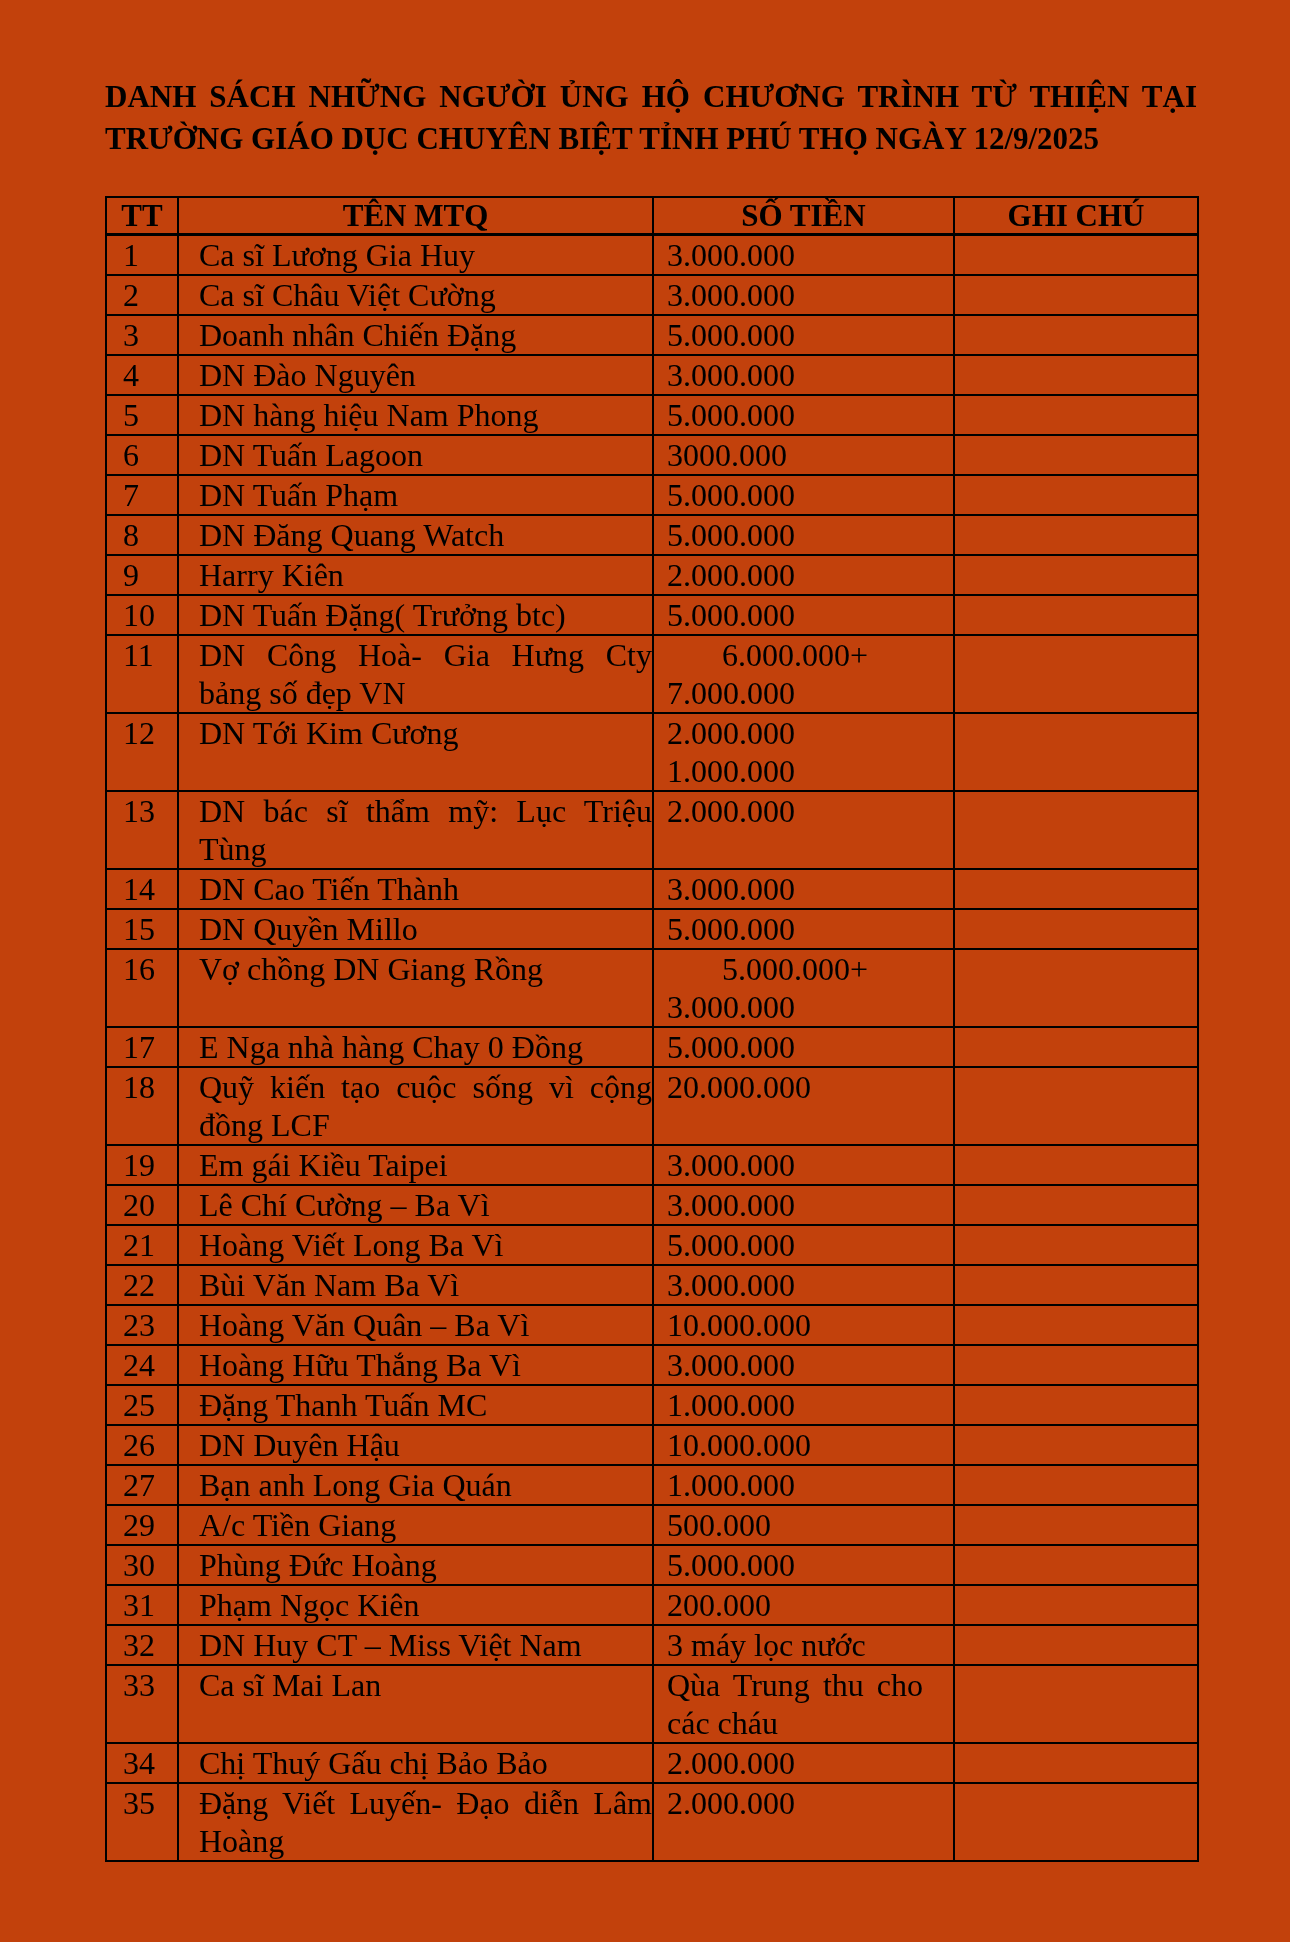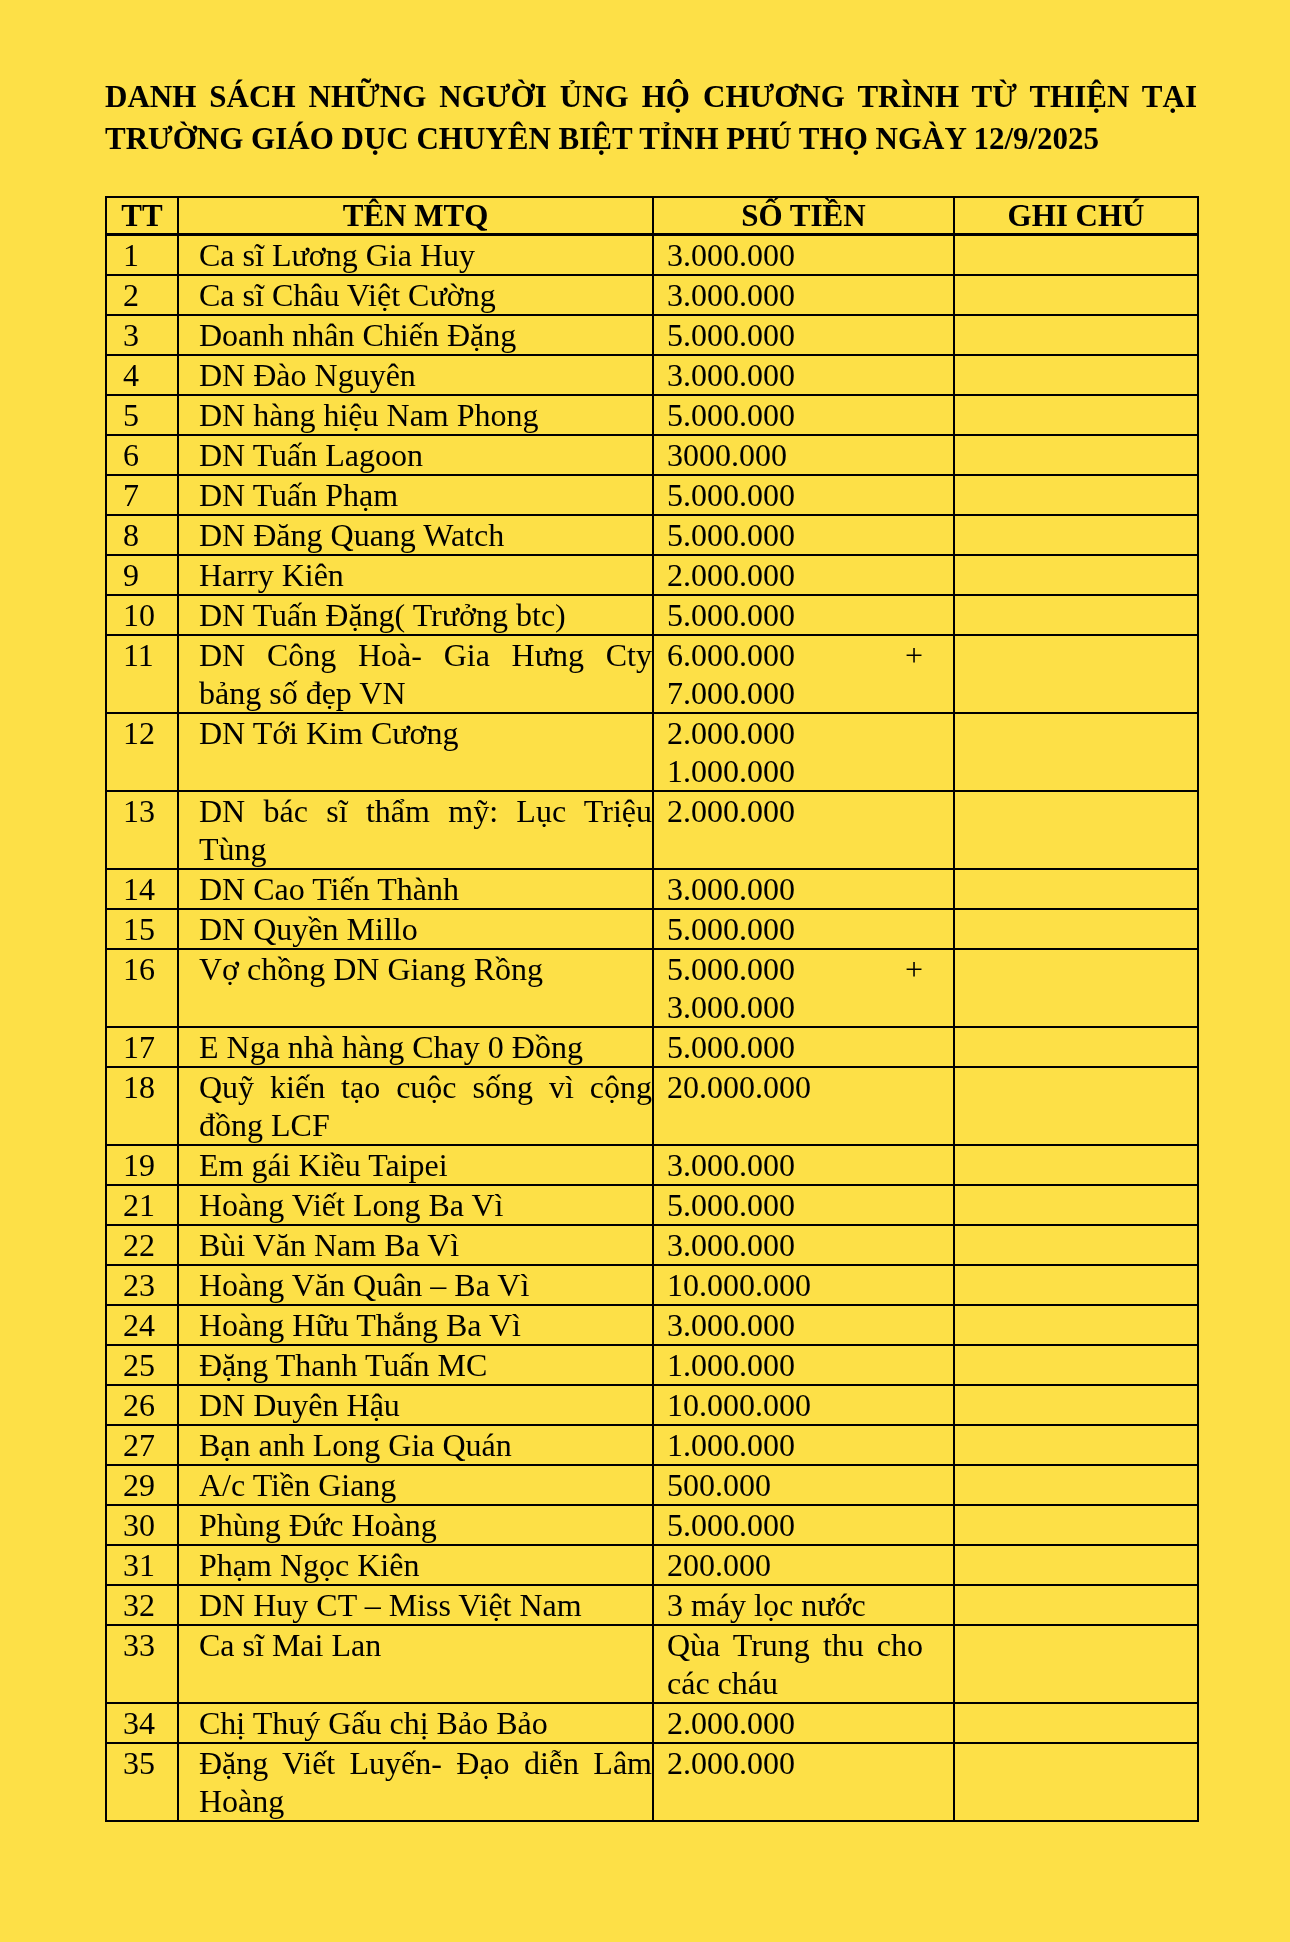--- a/index.html
+++ b/index.html
@@ -11,21 +11,21 @@
     width: 1290px;
     height: 1942px;
     overflow: hidden;
     font-family: "Liberation Serif", "DejaVu Serif", serif;
     color: #000000;
   }
   .page {
     position: relative;
     width: 1290px;
     height: 1942px;
-    background: #fde047;
+    background: #c2410c;
   }
   .doc {
     position: absolute;
     left: 105px;
     top: 76px;
     width: 1092px;
   }
   .title {
     font-weight: bold;
     font-size: 31px;
@@ -75,21 +75,21 @@
     text-align: justify;
   }
   td.note {
     padding-left: 10px;
   }
   .amount-line {
     min-height: 38px;
   }
   .flexline {
     display: flex;
-    justify-content: space-between;
+    justify-content: center;
     min-height: 38px;
   }
   .plus {
     text-align: right;
   }
 </style>
 </head>
 <body>
 
 <div class="page">
@@ -285,20 +285,28 @@
 
   <tr>
     <td class="tt">19</td>
     <td class="name">Em gái Kiều Taipei</td>
     <td class="amount">
               <div class="amount-line">3.000.000</div>
             </td>
     <td class="note"></td>
   </tr>
 
+  <tr>
+    <td class="tt">20</td>
+    <td class="name">Lê Chí Cường – Ba Vì</td>
+    <td class="amount">
+              <div class="amount-line">3.000.000</div>
+            </td>
+    <td class="note"></td>
+  </tr>
 
   <tr>
     <td class="tt">21</td>
     <td class="name">Hoàng Viết Long Ba Vì</td>
     <td class="amount">
               <div class="amount-line">5.000.000</div>
             </td>
     <td class="note"></td>
   </tr>
 

